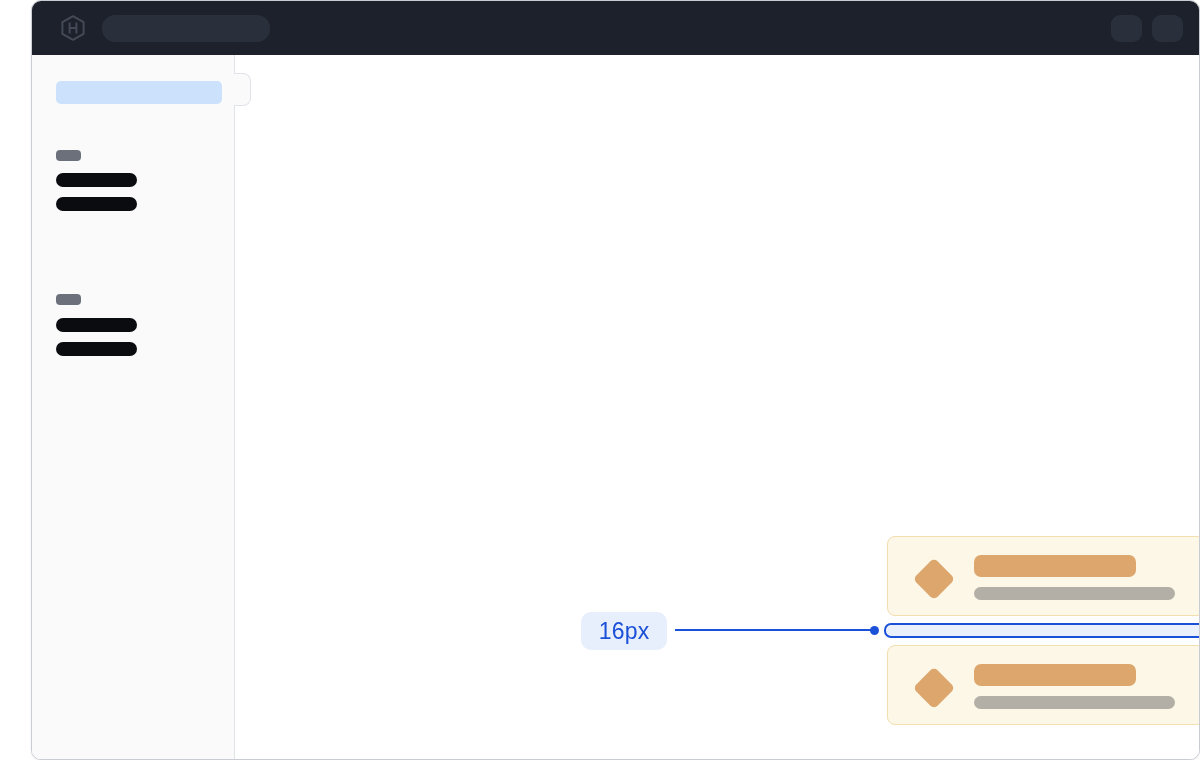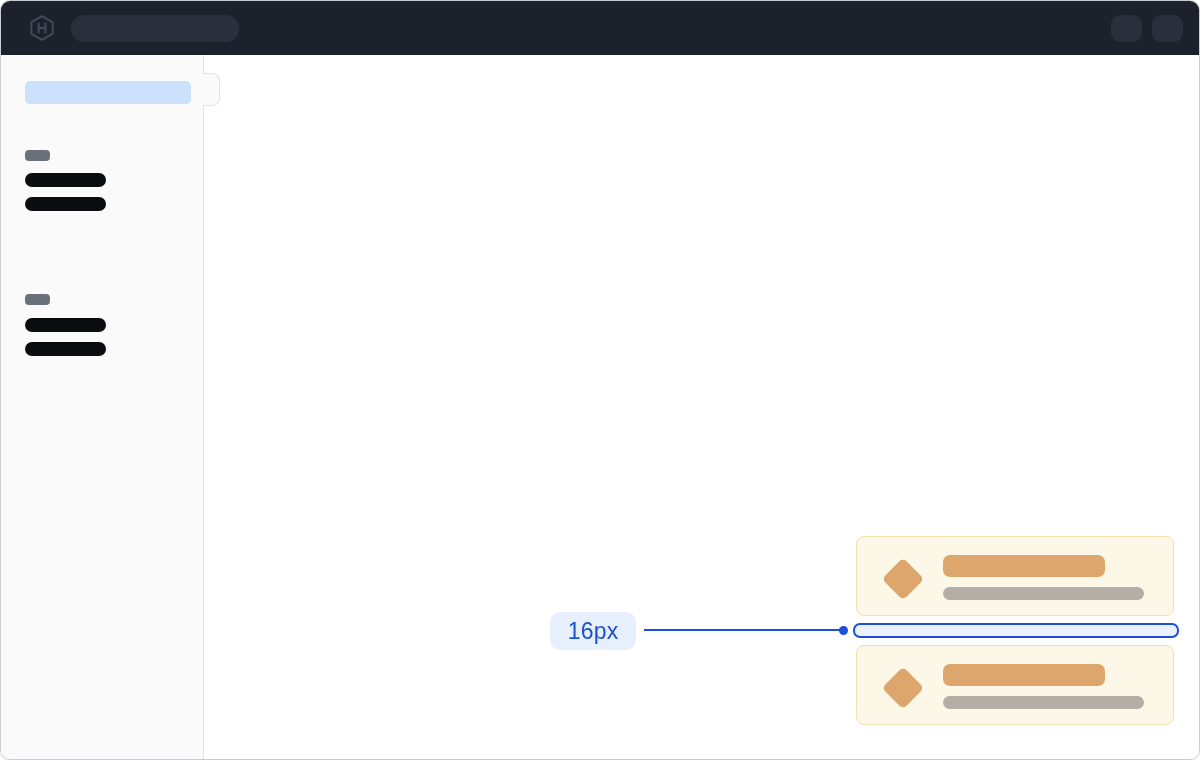--- a/index.html
+++ b/index.html
@@ -4,20 +4,21 @@
 <style>
   * { margin: 0; padding: 0; box-sizing: border-box; }
   html, body { width: 1200px; height: 760px; background: #ffffff; font-family: "Liberation Sans", sans-serif; }
   .frame {
     position: absolute; inset: 0;
     border: 1px solid var(--frame-border, #c9cdd3);
     border-radius: 10px;
     overflow: hidden;
     background: #ffffff;
     box-shadow: 0 1px 2px rgba(0,0,0,.08);
+    margin-left: 31px;
   }
   
   .topbar {
     position: absolute; left: 0; top: 0; right: 0; height: 54px;
     background: var(--topbar-bg, #1c212b);
     display: flex; align-items: center;
   }
   .logo { margin-left: 28px; width: 26px; height: 26px; flex: 0 0 auto; }
   .search-skeleton {
     margin-left: 16px; width: 168px; height: 27px; border-radius: 13px;

